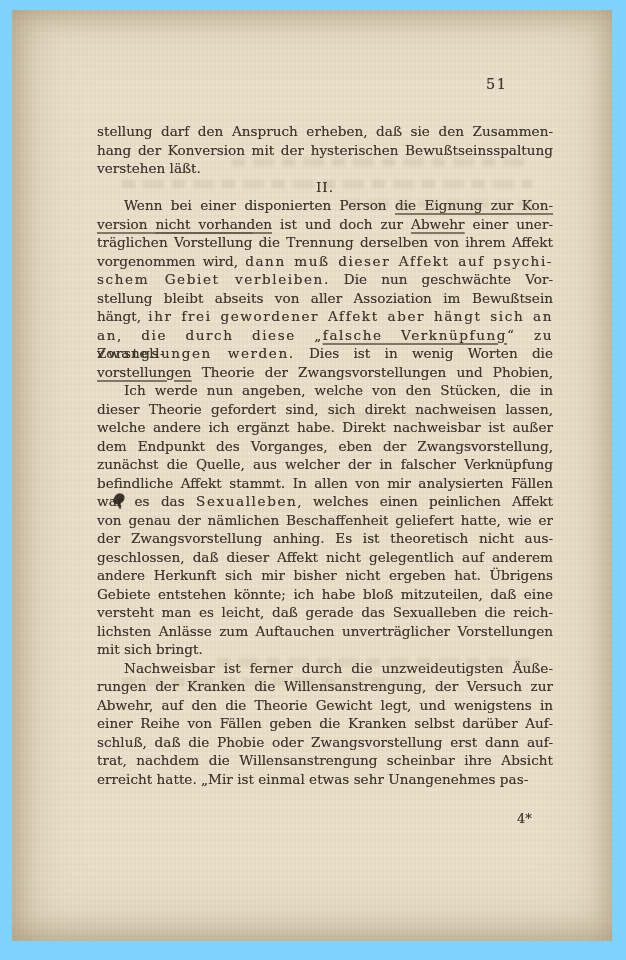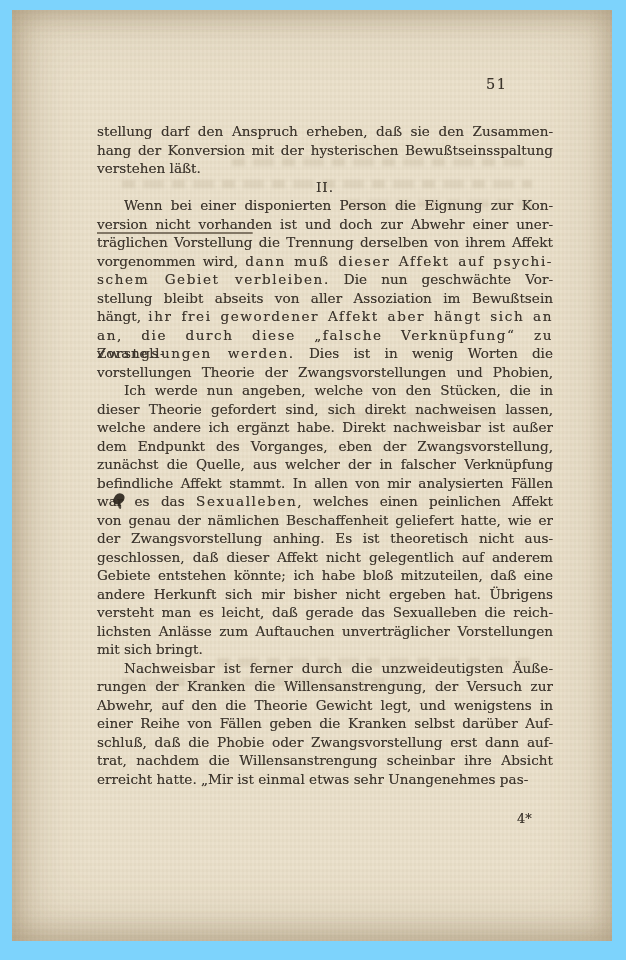--- a/index.html
+++ b/index.html
@@ -25,21 +25,21 @@
   .textblock{
     position:absolute;left:73px;top:112px;width:456px;
     font-family:"DejaVu Serif", serif;font-size:13.6px;line-height:18.5px;
     color:#3b342c;text-shadow:0 0 .4px rgba(59,52,44,.5);margin-left:12px;
   }
   .tline{text-align:justify;text-align-last:justify;white-space:normal;height:18.5px;overflow:visible;}
   .tlast{text-align-last:left;}
   .tindent{padding-left:27px;}
   .heading{text-align:left;text-align-last:center;height:18.5px;letter-spacing:1px;}
   .sp{letter-spacing:.115em;}
-  .pu{text-decoration-color:rgba(118,106,86,.62);text-decoration-thickness:1.6px;text-underline-offset:2.5px;}
+  .pu{text-decoration:underline;text-decoration-color:rgba(118,106,86,.62);text-decoration-thickness:1.6px;text-underline-offset:2.5px;}
   .po{text-decoration:overline;text-decoration-color:rgba(118,106,86,.55);text-decoration-thickness:1.6px;}
   .blot{position:relative;}
   .blot::after{
     content:'';position:absolute;left:-3px;top:0px;width:10px;height:12px;
     background:#2c261d;border-radius:58% 42% 65% 35%;transform:rotate(24deg);opacity:.92;
   }
   .blot::before{
     content:'';position:absolute;left:1px;top:9px;width:3px;height:7px;
     background:#2c261d;border-radius:50%;transform:rotate(-12deg);opacity:.8;
   }
@@ -84,22 +84,22 @@
         <div class="tline tindent"><span class="">Ich werde nun angeben, welche von den Stücken, die in</span></div>
         <div class="tline"><span class="">dieser Theorie gefordert sind, sich direkt nachweisen lassen,</span></div>
         <div class="tline"><span class="">welche andere ich ergänzt habe. Direkt nachweisbar ist außer</span></div>
         <div class="tline"><span class="">dem Endpunkt des Vorganges, eben der Zwangsvorstellung,</span></div>
         <div class="tline"><span class="">zunächst die Quelle, aus welcher der in falscher Verknüpfung</span></div>
         <div class="tline"><span class="">befindliche Affekt stammt. In allen von mir analysierten Fällen</span></div>
         <div class="tline"><span class="">wa</span><span class="blot">r</span><span class=""> es das </span><span class="sp ">Sexualleben</span><span class="">, welches einen peinlichen Affekt</span></div>
         <div class="tline"><span class="">von genau der nämlichen Beschaffenheit geliefert hatte, wie er</span></div>
         <div class="tline"><span class="">der Zwangsvorstellung anhing. Es ist theoretisch nicht aus-</span></div>
         <div class="tline"><span class="">geschlossen, daß dieser Affekt nicht gelegentlich auf anderem</span></div>
+        <div class="tline"><span class="">andere Herkunft sich mir bisher nicht ergeben hat. Übrigens</span></div>
         <div class="tline"><span class="">Gebiete entstehen könnte; ich habe bloß mitzuteilen, daß eine</span></div>
-        <div class="tline"><span class="">andere Herkunft sich mir bisher nicht ergeben hat. Übrigens</span></div>
         <div class="tline"><span class="">versteht man es leicht, daß gerade das Sexualleben die reich-</span></div>
         <div class="tline"><span class="">lichsten Anlässe zum Auftauchen unverträglicher Vorstellungen</span></div>
         <div class="tline tlast"><span class="">mit sich bringt.</span></div>
         <div class="tline tindent"><span class="">Nachweisbar ist ferner durch die unzweideutigsten Äuße-</span></div>
         <div class="tline"><span class="">rungen der Kranken die Willensanstrengung, der Versuch zur</span></div>
         <div class="tline"><span class="">Abwehr, auf den die Theorie Gewicht legt, und wenigstens in</span></div>
         <div class="tline"><span class="">einer Reihe von Fällen geben die Kranken selbst darüber Auf-</span></div>
         <div class="tline"><span class="">schluß, daß die Phobie oder Zwangsvorstellung erst dann auf-</span></div>
         <div class="tline"><span class="">trat, nachdem die Willensanstrengung scheinbar ihre Absicht</span></div>
         <div class="tline tlast"><span class="">erreicht hatte. „Mir ist einmal etwas sehr Unangenehmes pas-</span></div>

